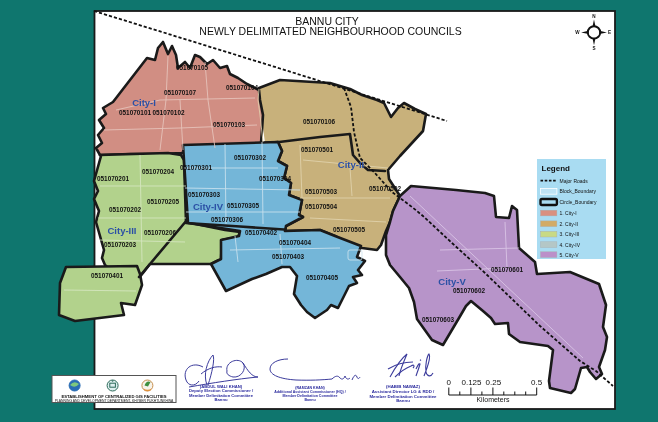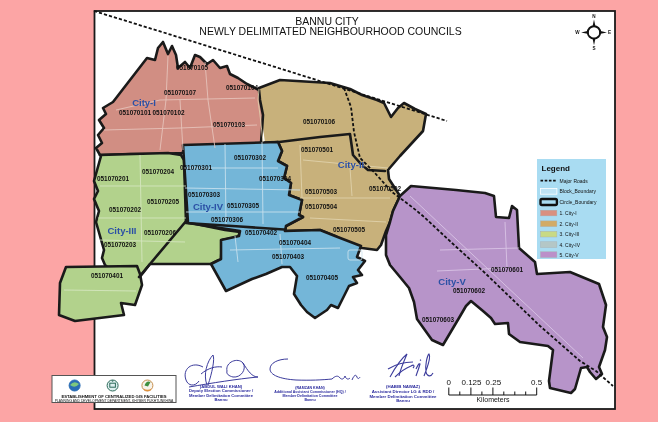--- a/index.html
+++ b/index.html
@@ -1,17 +1,17 @@
 <!DOCTYPE html>
 <html><head>
 <meta charset="utf-8">
 <style>
 html,body{margin:0;padding:0;background:#fff;}
 *{font-family:"Liberation Sans",sans-serif;}
-#page{position:relative;width:658px;height:422px;background:#fca5a5;overflow:hidden;}
+#page{position:relative;width:658px;height:422px;background:#0f766e;overflow:hidden;}
 </style>
 </head>
 <body>
 
 <div id="page">
 <svg width="658" height="422" viewBox="0 0 658 422">
 
 <rect x="94.5" y="11" width="520.5" height="398" fill="#ffffff" stroke="#1a1a1a" stroke-width="1.8"></rect>
 
 <polygon points="259,88 280,80 330,83 350,89 362,95 377,100 384,103 391,117 398,108 404,103 415,109 426,114 423,131 400,156 394,163 388,170 389,179 400,196 393,211 390,222 386,231 381,245 377,250 362,248 356,247 350,254 348,243 335,236 320,230 285,231 286,226 303,217 299,215 302,200 289,195 291,183 284,178 287,166 278,161 282,151 278,142 265,143 262,120 258,100" fill="#c8b17b"></polygon>

